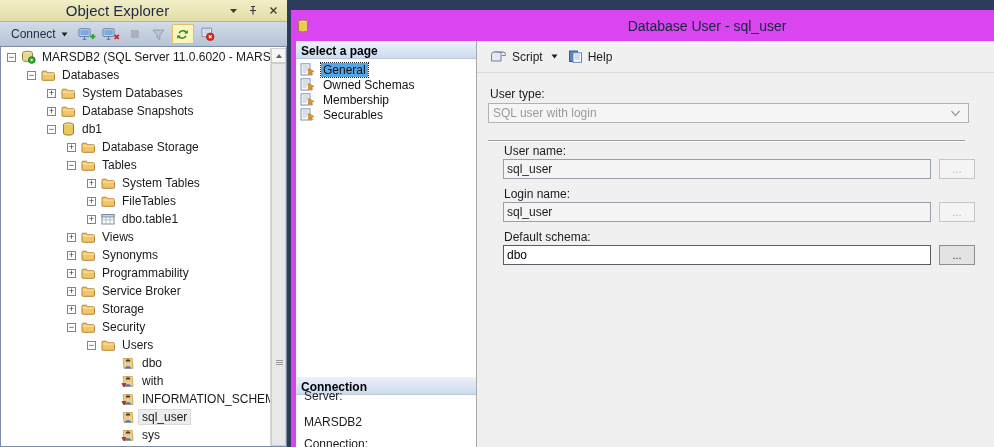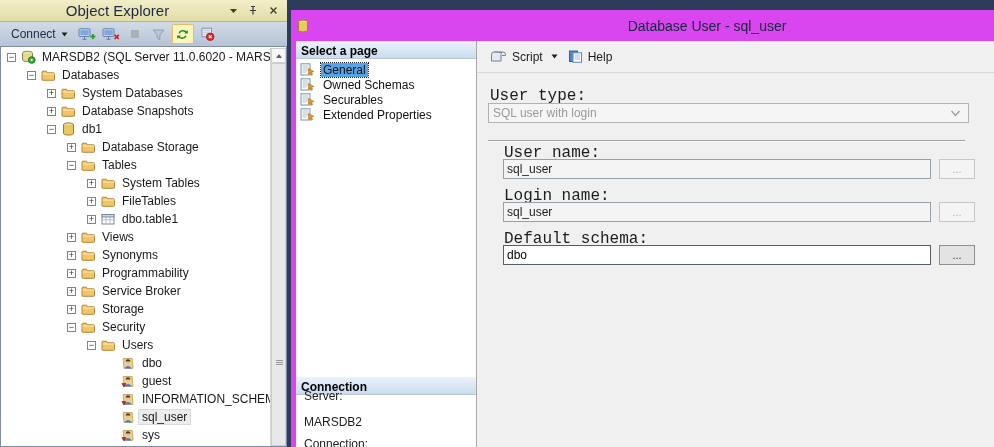--- a/index.html
+++ b/index.html
@@ -71,21 +71,21 @@
   .page-item{height:15px;display:flex;align-items:center;padding:0 2px 0 3px;font-size:12px;color:#111;gap:3px;white-space:nowrap;}
   .page-item .lab{padding:0 2px;}
   .page-item.sel .lab{background:#55a5e6;outline:1px dotted #223;}
   .conn-header{position:absolute;left:0;right:0;top:336px;}
   .conn-lab{position:absolute;left:8px;font-size:12px;color:#1c1c1c;white-space:nowrap;}
   
   .right-pane{flex:1;position:relative;overflow:hidden;}
   .pane-toolbar{height:31px;border-bottom:1px solid #d9d9d9;display:flex;align-items:center;padding:0 10px;gap:4px;font-size:12px;color:#1c1c1c;}
   .tb-btn{display:flex;align-items:center;gap:5px;padding:2px 3px;}
   .tb-btn .caret{margin-left:3px;}
-  .flabel{position:absolute;font-size:16px;color:#1c1c1c;white-space:nowrap;font-family:Liberation Mono, monospace;}
+  .flabel{position:absolute;font-size:12px;color:#1c1c1c;white-space:nowrap;}
   .combo{
     position:absolute;left:11px;top:62px;width:481px;height:20px;box-sizing:border-box;
     background:#f5f5f5;border:1px solid #b2b2b2;color:#9a9a9a;font-size:12px;
     display:flex;align-items:center;justify-content:space-between;padding:0 7px 0 4px;gap:32px;
   }
   .sepline{position:absolute;left:11px;top:99px;width:477px;height:0;border-top:1px solid #9f9f9f;border-bottom:1px solid #fdfdfd;}
   .tbox{
     position:absolute;box-sizing:border-box;height:20px;width:428px;left:26px;
     font-family:"Liberation Sans",sans-serif;font-size:12px;padding:0 3px;outline:none;
   }
@@ -384,21 +384,21 @@
           <span class="expander-sp"></span>
           <span class="icn">
             <svg width="14" height="14">
               <path d="M2.2 2.5 h9 l.8 9.8 h-9z" fill="#f0d089" stroke="#bd9d4f" stroke-width="0.8"></path>
               <circle cx="7" cy="6" r="2.4" fill="#eec39a"></circle>
               <path d="M4.6 5.6 a2.4 2.4 0 0 1 4.8 0" fill="#503c28"></path>
               <path d="M3.2 12.4 q3.8 -4.6 7.6 0z" fill="#3f7fd4"></path>
               <path d="M0.8 9.5 h4.2 l-2.1 3.5z" fill="#cc2222" stroke="#801010" stroke-width="0.5"></path>
             </svg>
           </span>
-          <span class="tree-label">guest</span>
+          <span class="tree-label">with</span>
         </div>
         <div class="tree-row" style="padding-left: 106px;">
           <span class="expander-sp"></span>
           <span class="icn">
             <svg width="14" height="14">
               <path d="M2.2 2.5 h9 l.8 9.8 h-9z" fill="#f0d089" stroke="#bd9d4f" stroke-width="0.8"></path>
               <circle cx="7" cy="6" r="2.4" fill="#eec39a"></circle>
               <path d="M4.6 5.6 a2.4 2.4 0 0 1 4.8 0" fill="#503c28"></path>
               <path d="M3.2 12.4 q3.8 -4.6 7.6 0z" fill="#3f7fd4"></path>
               <path d="M0.8 9.5 h4.2 l-2.1 3.5z" fill="#cc2222" stroke="#801010" stroke-width="0.5"></path>
@@ -502,31 +502,31 @@
             <span class="lab">Owned Schemas</span>
           </div>
           <div class="page-item">
             <span class="icn">
               <svg width="15" height="13">
                 <rect x="1" y="0.8" width="9" height="11.2" fill="#fff" stroke="#8090a8"></rect>
                 <path d="M2.5 3 h6 M2.5 5 h6 M2.5 7 h6 M2.5 9 h4" stroke="#a8b4c4" stroke-width="0.9"></path>
                 <path d="M8.6 5.4 l5.4 3.2 -2.4.5 1 2.5 -1.6.7 -1 -2.5 -1.7 1.7z" fill="#e89820" stroke="#9a5f10" stroke-width="0.5"></path>
               </svg>
             </span>
-            <span class="lab">Securables</span>
+            <span class="lab">Membership</span>
           </div>
           <div class="page-item">
             <span class="icn">
               <svg width="15" height="13">
                 <rect x="1" y="0.8" width="9" height="11.2" fill="#fff" stroke="#8090a8"></rect>
                 <path d="M2.5 3 h6 M2.5 5 h6 M2.5 7 h6 M2.5 9 h4" stroke="#a8b4c4" stroke-width="0.9"></path>
                 <path d="M8.6 5.4 l5.4 3.2 -2.4.5 1 2.5 -1.6.7 -1 -2.5 -1.7 1.7z" fill="#e89820" stroke="#9a5f10" stroke-width="0.5"></path>
               </svg>
             </span>
-            <span class="lab">Extended Properties</span>
+            <span class="lab">Securables</span>
           </div>
         </div>
 
       <div class="panel-header conn-header">
         <span>Connection</span>
       </div>
       <span class="conn-lab" style="top:348px;">Server:</span>
       <span class="conn-lab" style="top:374px;">MARSDB2</span>
       <span class="conn-lab" style="top:396px;">Connection:</span>
     </div>

